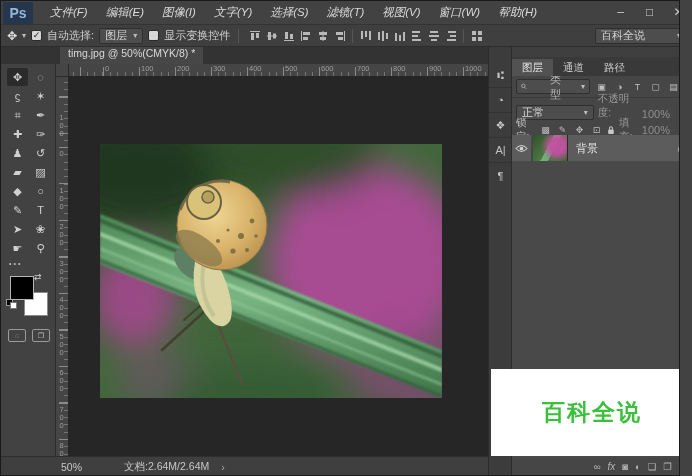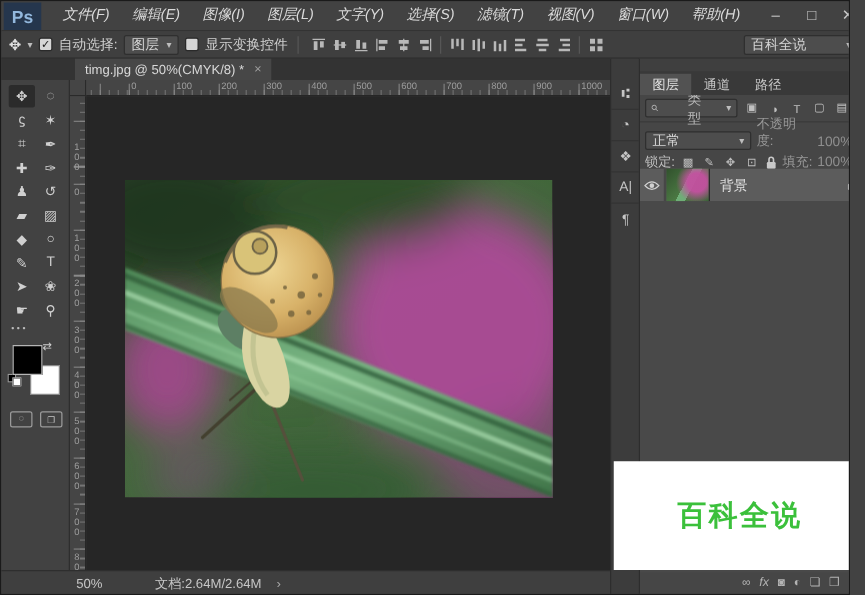--- a/index.html
+++ b/index.html
@@ -22,21 +22,21 @@
   .checkbox.empty { color:transparent; }
   .select { background:#4d4d4d; border:1px solid #2f2f2f; border-radius:2px; height:16px; display:flex; align-items:center; gap:6px; padding:0 5px; color:#d6d6d6; }
   .vsep { width:1px; height:14px; background:#565656; margin:0 3px; }
   .ob-icon { width:15px; height:15px; display:flex; align-items:center; justify-content:center; }
   .ob-icon svg rect { fill:#b8b8b8; }
   #workspace-select { margin-left:auto; min-width:92px; justify-content:space-between; }
   #move-tool-opt { font-size:12px; color:#e0e0e0; }
 
   
   #tabbar { position:absolute; left:0; top:46px; width:487px; height:17px; background:#333333; }
-  #doc-tab { position:absolute; left:59px; top:0; height:17px; background:#474747; display:flex; align-items:center; gap:8px; padding:0 8px; font-size:10.5px; color:#d8d8d8; }
+  #doc-tab { position:absolute; left:59px; top:0; height:17px; background:#474747; display:flex; align-items:flex-end; gap:8px; padding:0 8px; font-size:10.5px; color:#d8d8d8;flex-direction:column; }
   #doc-tab .close { color:#9f9f9f; font-size:10px; }
 
   
   #toolbar { position:absolute; left:0; top:63px; width:55px; height:392px; background:#424242; border-right:1px solid #2e2e2e; }
   .tool { position:absolute; width:21px; height:18px; display:flex; align-items:center; justify-content:center; font-size:11px; color:#d0d0d0; border-radius:2px; }
   .tool.selected { background:#2b2b2b; }
   #tools-more { position:absolute; left:8px; top:196px; color:#bdbdbd; font-size:7px; letter-spacing:2px; }
   #swatch-swap { position:absolute; left:33px; top:208px; font-size:9px; color:#cfcfcf; }
   #swatch-mini { position:absolute; left:5px; top:235px; width:12px; height:10px; }
   #swatch-mini .b { position:absolute; left:0; top:0; width:7px; height:7px; background:#000; border:1px solid #999; }
@@ -73,21 +73,21 @@
   .panel-tab.active { background:#525252; color:#e2e2e2; }
   #panel-menu { position:absolute; right:6px; top:3px; font-size:11px; color:#c5c5c5; }
   .prow { display:flex; align-items:center; gap:4px; padding:0 4px; }
   #filter-row { height:22px; border-bottom:1px solid #3a3a3a; }
   #filter-box { width:84px; height:15px; background:#4d4d4d; border:1px solid #2f2f2f; border-radius:2px; display:flex; align-items:center; gap:20px; padding:0 4px; color:#b8b8b8;text-align:right; }
   .ficon { width:15px; height:15px; display:flex; align-items:center; justify-content:center; font-size:9px; color:#c0c0c0; }
   #filter-toggle { width:7px; height:7px; border-radius:50%; background:#d8d8d8; margin-left:2px; }
   #blend-row { height:22px;align-items:flex-end; }
   #blend-select { width:86px; height:15px; }
   .dim-label { color:#989898; font-size:10.5px; }
-  .mini-select { background:transparent; border:none; color:#8f8f8f; display:flex; gap:3px; align-items:center; }
+  .mini-select { background:transparent; border:none; color:#8f8f8f; display:flex; gap:15px; align-items:center; }
   #lock-row { height:20px; }
   .licon { width:13px; height:13px; display:flex; align-items:center; justify-content:center; font-size:9px; color:#bdbdbd; }
   #layer-row { position:absolute; left:0; top:88px; width:182px; height:26px; background:#5c5c5c; display:flex; align-items:center; }
   #eye-cell { width:20px; height:26px; display:flex; align-items:center; justify-content:center; border-right:1px solid #474747; }
   #layer-thumb { width:36px; height:26px; border-left:1px solid #474747; border-right:1px solid #2a2a2a; background:
       radial-gradient(circle at 72% 42%, rgba(196,80,160,.95) 0 26%, rgba(196,80,160,0) 58%),
       linear-gradient(118deg, rgba(0,0,0,0) 44%, #6fae77 44% 60%, rgba(0,0,0,0) 60%),
       linear-gradient(135deg,#31512d,#4c7a44 55%,#3c6338); }
   #layer-name { margin-left:8px; font-size:11px; color:#e0e0e0; }
   #layer-lock { position:absolute; right:8px; top:7px; }
@@ -113,21 +113,20 @@
 <body>
 
 <div id="app">
 
   <div id="titlebar">
     <div id="logo">Ps</div>
     <div id="menu-items">
         <span class="menu-item">文件(F)</span>
         <span class="menu-item">编辑(E)</span>
         <span class="menu-item">图像(I)</span>
-        <span class="menu-item">图层(L)</span>
         <span class="menu-item">文字(Y)</span>
         <span class="menu-item">选择(S)</span>
         <span class="menu-item">滤镜(T)</span>
         <span class="menu-item">视图(V)</span>
         <span class="menu-item">窗口(W)</span>
         <span class="menu-item">帮助(H)</span>
       </div>
     <div id="win-controls">
         <span class="win-btn">–</span>
         <span class="win-btn">□</span>

